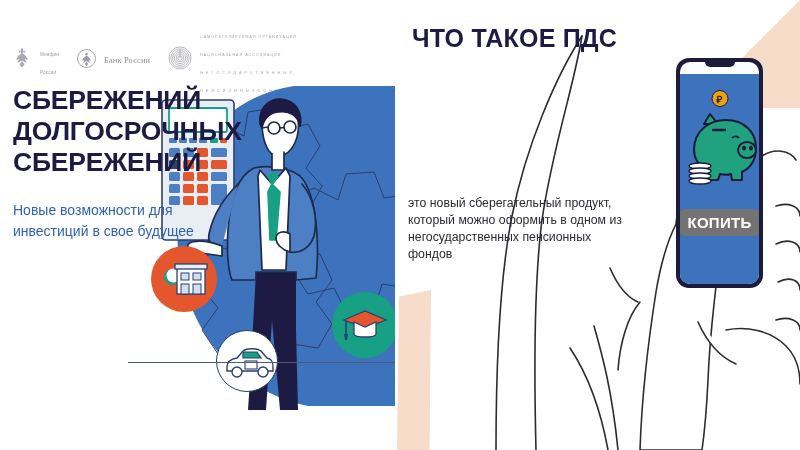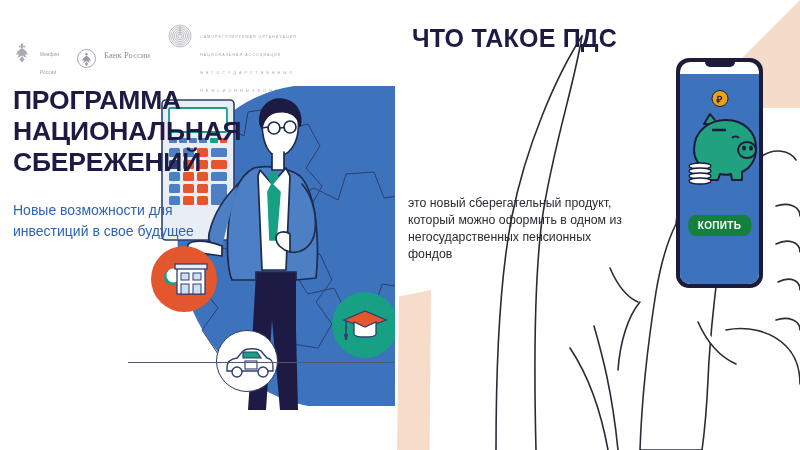--- a/index.html
+++ b/index.html
@@ -23,21 +23,21 @@
     position:absolute; left:8px; top:346px; width:82px; height:105px;
     background:#0d9c82;
     border-radius:0 14px 0 0;
     clip-path: polygon(0 6%, 100% 0, 92% 100%, 4% 100%);
   }
 
   
   #poster { position:absolute; left:0; top:0; width:395px; height:450px; background:#ffffff; overflow:hidden; }
 
   .logos { position:absolute; left:12px; top:24px; display:flex; align-items:center; gap:18px; }
-  .logo { display:flex; align-items:flex-start; gap:8px; }
+  .logo { display:flex; align-items:center; gap:8px; }
   .logo-mark { flex:0 0 auto; }
   .logo-txt { font-size:4.6px; line-height:1.45; color:#9a9aa6; letter-spacing:.2px; white-space:nowrap; }
   .logo-txt.big { font-size:8.5px; color:#8d8d99; letter-spacing:.1px; font-family:"Liberation Serif", serif; }
   .logo-txt.wide { font-size:3.6px; letter-spacing:1.05px; line-height:1.8; color:#a2a2ad; }
 
   .poster-title {
     position:absolute; left:13px; top:85px; width:330px;
     font-size:26.5px; font-weight:bold; line-height:1.17; color:#1d1b44;
     letter-spacing:-0.2px;
   }
@@ -92,22 +92,22 @@
   }
   .notch {
     position:absolute; left:50%; top:0; transform:translateX(-50%);
     width:30px; height:5px; background:#1c1b3a; border-radius:0 0 5px 5px; z-index:3;
   }
   .app {
     position:absolute; left:0; top:12px; right:0; bottom:0; background:#3d72bd;
   }
   .save-btn {
     position:absolute; left:50%; transform:translateX(-50%); bottom:48px;
-    background:#15803d; color:#ffffff; border:none; border-radius:8px;
-    padding:5px 10px; font-size:10px; font-weight:bold; letter-spacing:.3px;
+    background:#737373; color:#ffffff; border:none; border-radius:8px;
+    padding:5px 10px; font-size:15px; font-weight:bold; letter-spacing:.3px;
     font-family:"Liberation Sans", sans-serif; cursor:pointer; white-space:nowrap;
   }
   .coin {
     position:absolute; left:50%; top:16px; transform:translateX(-50%);
     width:17px; height:17px; border-radius:50%;
     background:#e8a317; border:1.6px solid #1c1b3a;
     display:flex; align-items:center; justify-content:center;
     color:#1c1b3a; font-size:10px; font-weight:bold;
   }
   .piggy { position:absolute; left:4px; top:32px; width:79px; height:82px; }
@@ -288,21 +288,21 @@
         <path d="M10 36 C10 30 14 28 20 27 L26 20 C30 17 40 17 44 20 L50 27 C55 28 56 31 56 36 L56 40 L10 40 Z" fill="#ffffff" stroke="#2d3f6e" stroke-width="1.4"></path>
         <path d="M26 21 L26 27 L44 27 L40 21 Z" fill="#17a083" stroke="#2d3f6e" stroke-width="1.2"></path>
         <circle cx="20" cy="41" r="5" fill="#ffffff" stroke="#2d3f6e" stroke-width="1.4"></circle>
         <circle cx="46" cy="41" r="5" fill="#ffffff" stroke="#2d3f6e" stroke-width="1.4"></circle>
         <rect x="28" y="30" width="12" height="8" fill="#ffffff" stroke="#2d3f6e" stroke-width="1.1"></rect>
       </svg>
     </div>
 
     <div class="hline"></div>
 
-    <div class="poster-title">ПРОГРАММА НАЦИОНАЛЬНАЯ СБЕРЕЖЕНИЙ</div>
+    <div class="poster-title">СБЕРЕЖЕНИЙ ДОЛГОСРОЧНЫХ СБЕРЕЖЕНИЙ</div>
     <div class="poster-sub">Новые возможности для инвестиций в свое будущее</div>
   </div>
 
   <div id="right">
 
     <svg class="hand" viewBox="0 0 310 420">
       <g fill="#ffffff" stroke="#2b2b35" stroke-width="1.6" stroke-linecap="round" stroke-linejoin="round">
 
         <path d="M92 6 C66 46 36 116 22 186 C10 246 6 324 6 420"></path>
         <path d="M92 6 C84 56 62 120 52 190 C44 252 44 340 46 420"></path>

